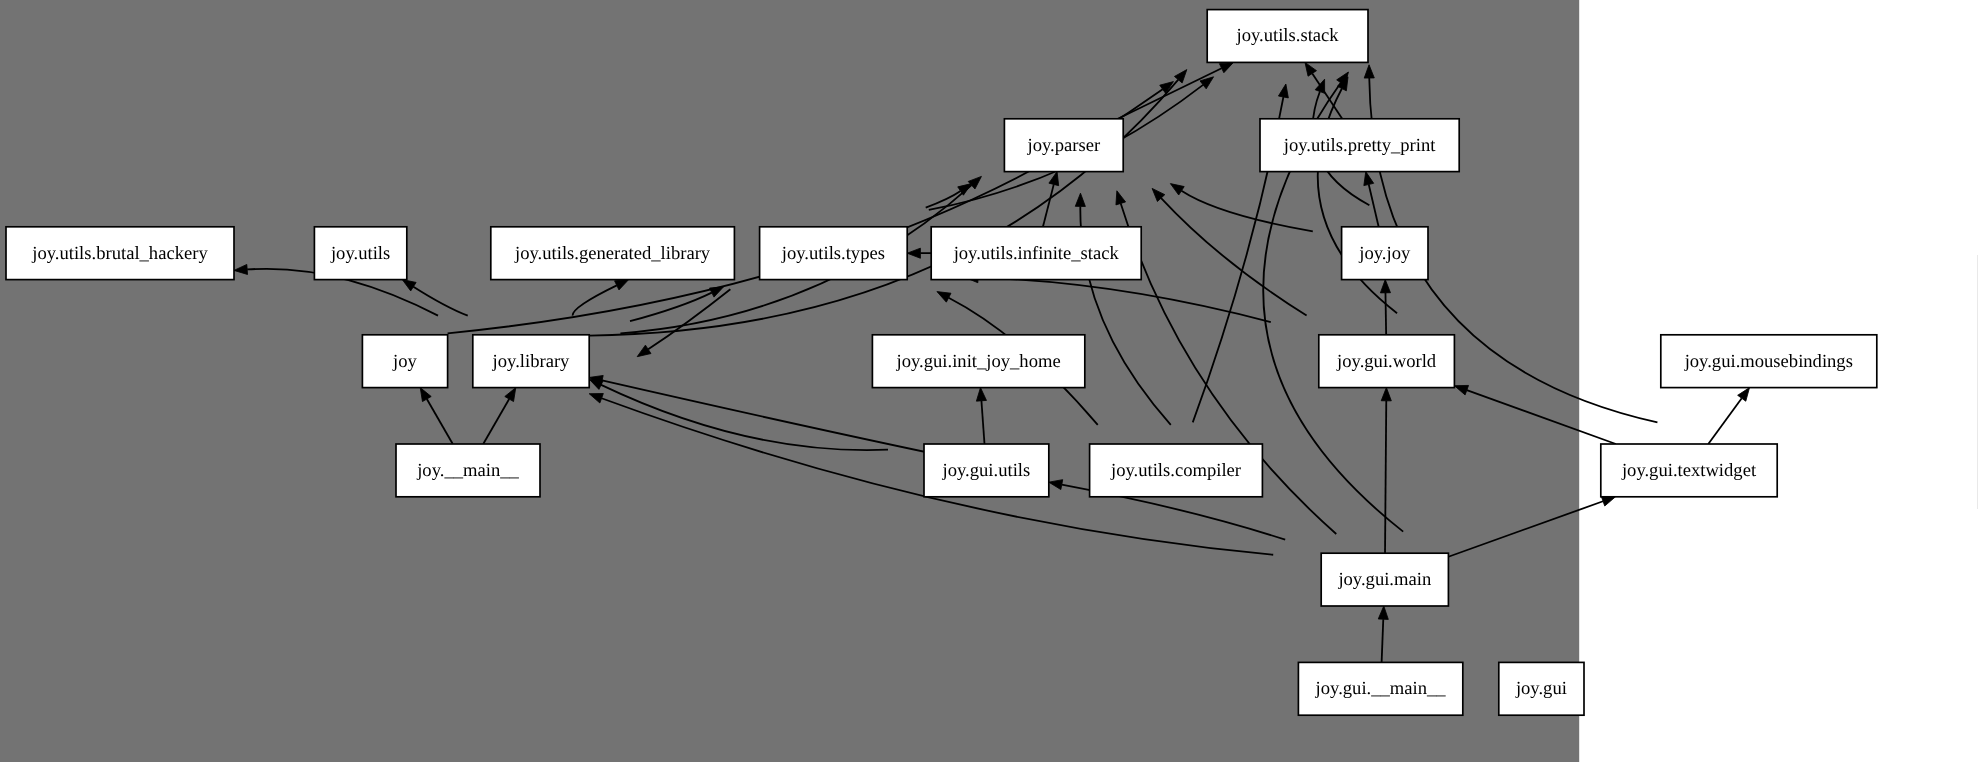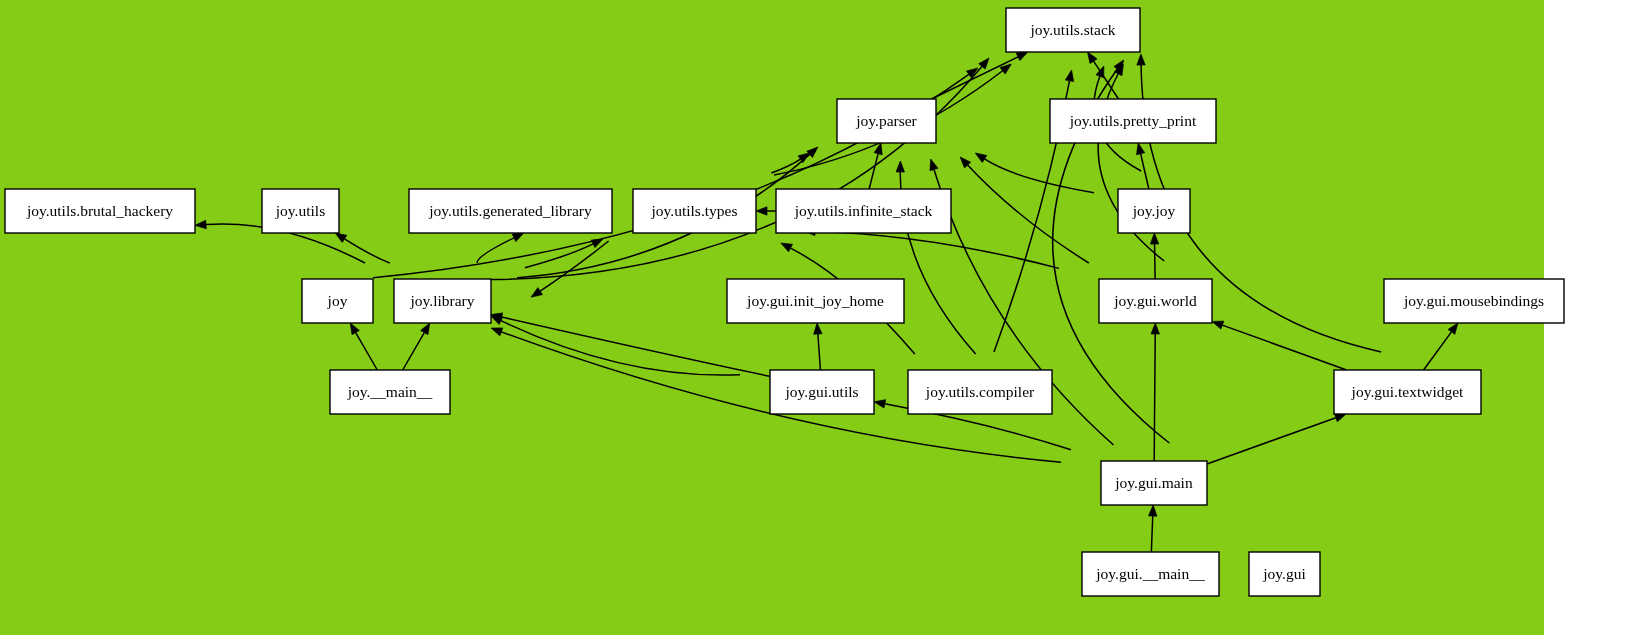--- a/index.html
+++ b/index.html
@@ -1,16 +1,16 @@
 <!DOCTYPE html>
 <html><head>
 <meta charset="utf-8">
 <style>
   html,body{margin:0;padding:0;background:#ffffff;}
-  #canvas{position:relative;width:1544px;height:635px;background:#84cc16;
+  #canvas{position:relative;width:1316px;height:635px;background:#737373;
           font-family:"Liberation Serif","DejaVu Serif",serif;}
   svg#graph{position:absolute;left:0;top:0;width:1648px;height:635px;}
   .node-rect{fill:#ffffff;stroke:#000000;stroke-width:1.4;}
   .node-label{font-family:"Liberation Serif","DejaVu Serif",serif;
               font-size:15.5px;fill:#000000;text-anchor:middle;
               dominant-baseline:middle;white-space:pre;}
   .edge-path{fill:none;stroke:#000000;stroke-width:1.5;}
   .arrow-head{fill:#000000;stroke:#000000;stroke-width:0.7;}
 </style>
 </head>

